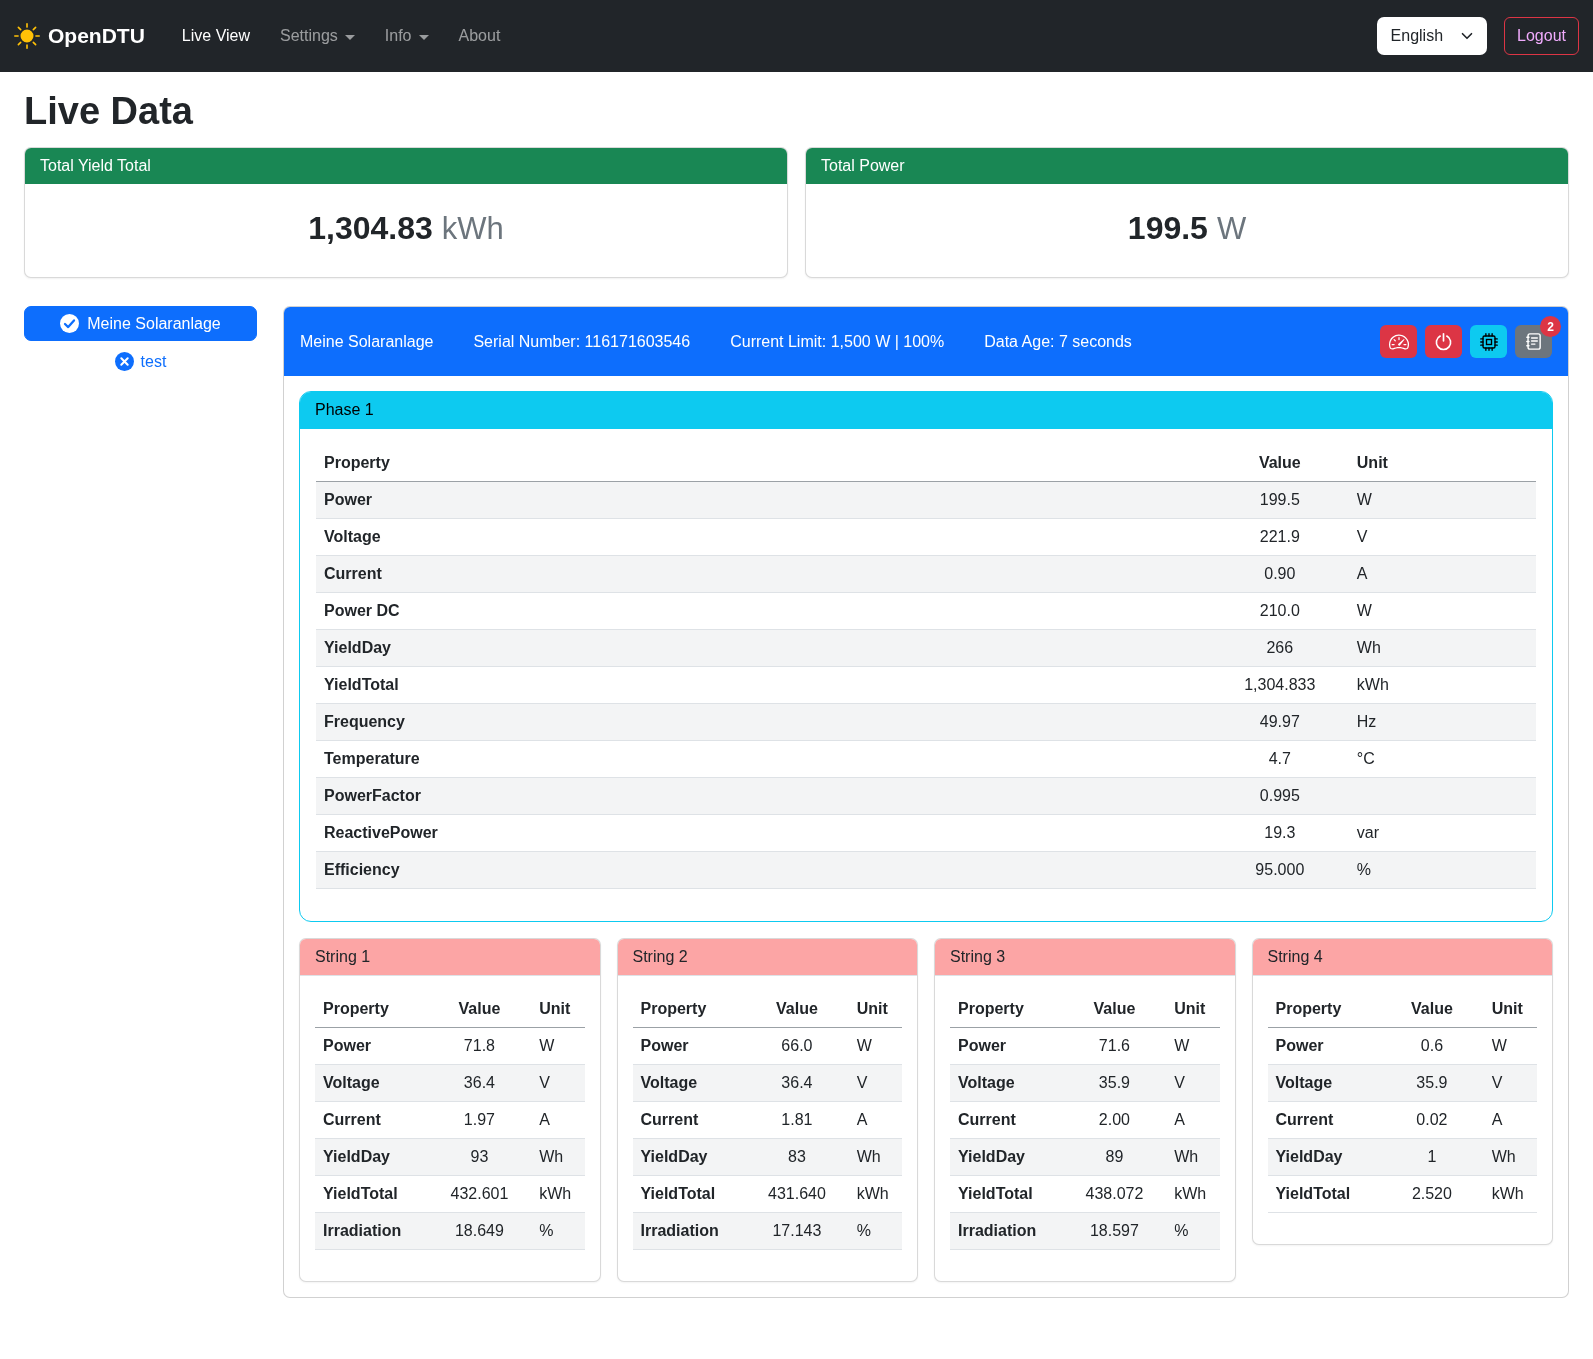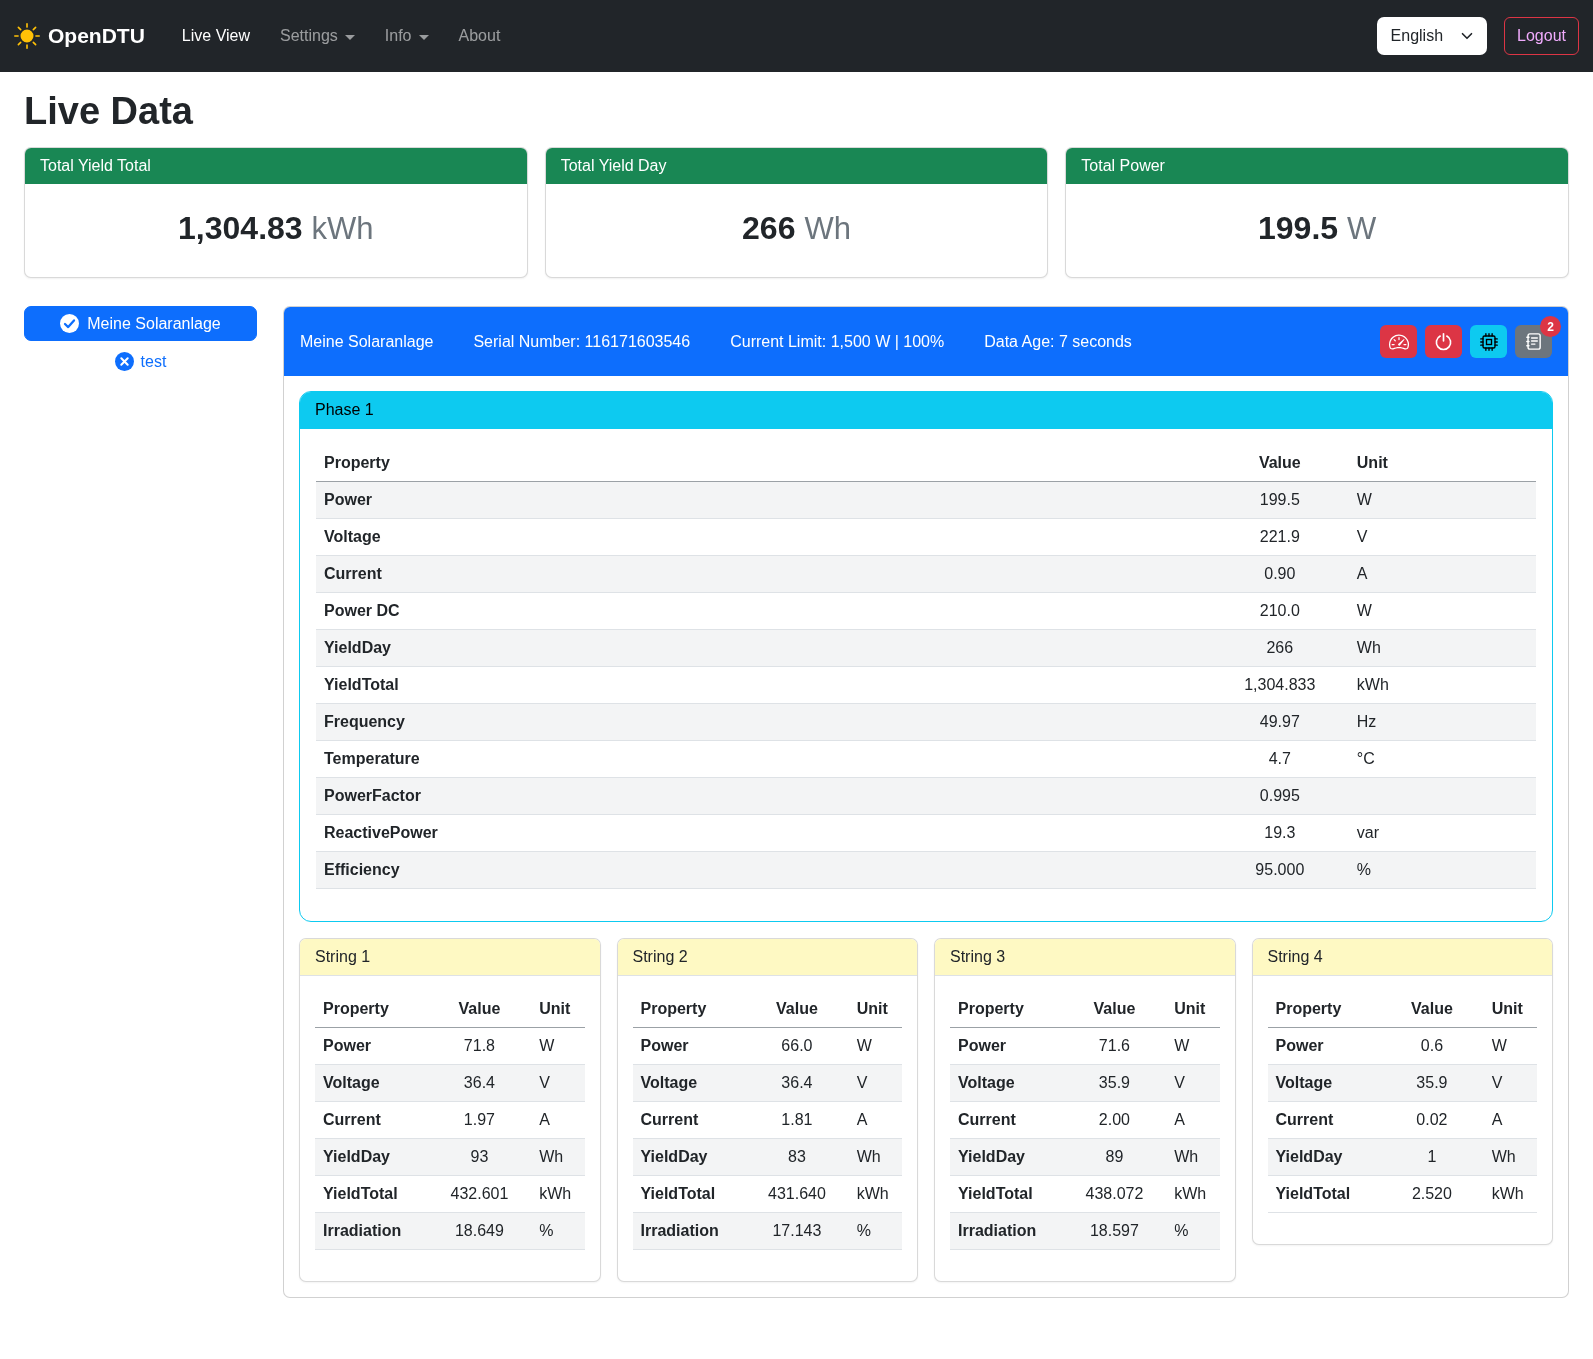--- a/index.html
+++ b/index.html
@@ -131,21 +131,21 @@
   .string-table .h-val,  .string-table .col-val  { width: 34%; }
   .string-table .h-unit, .string-table .col-unit { width: 22%; padding-left: 14px; }
 
   
   .strings-row { display: flex; gap: 16px; margin-top: 16px; align-items: flex-start; }
   .string-card {
     flex: 1; border: 1px solid rgba(0,0,0,.15); border-radius: 7px;
     background: #fff; overflow: hidden; box-shadow: 0 1px 2px rgba(0,0,0,.05);
   }
   .string-card-header {
-    background: #fef9c3; padding: 9px 15px; border-bottom: 1px solid #dee2e6; font-size: 16px;
+    background: #fca5a5; padding: 9px 15px; border-bottom: 1px solid #dee2e6; font-size: 16px;
   }
   .string-card-body { padding: 15px; }
 
   svg { flex-shrink: 0; }
 </style>
 </head>
 <body>
 
 <nav class="navbar">
   <div class="brand">
@@ -185,26 +185,20 @@
 
 <div class="container">
 
   <h1 class="page-title">Live Data</h1>
 
   <div class="summary-row">
     <div class="stat-card">
       <div class="stat-card-header">Total Yield Total</div>
       <div class="stat-card-body">
         <span class="stat-value">1,304.83</span><span class="stat-unit">kWh</span>
-      </div>
-    </div>
-    <div class="stat-card">
-      <div class="stat-card-header">Total Yield Day</div>
-      <div class="stat-card-body">
-        <span class="stat-value">266</span><span class="stat-unit">Wh</span>
       </div>
     </div>
     <div class="stat-card">
       <div class="stat-card-header">Total Power</div>
       <div class="stat-card-body">
         <span class="stat-value">199.5</span><span class="stat-unit">W</span>
       </div>
     </div>
   </div>
 

